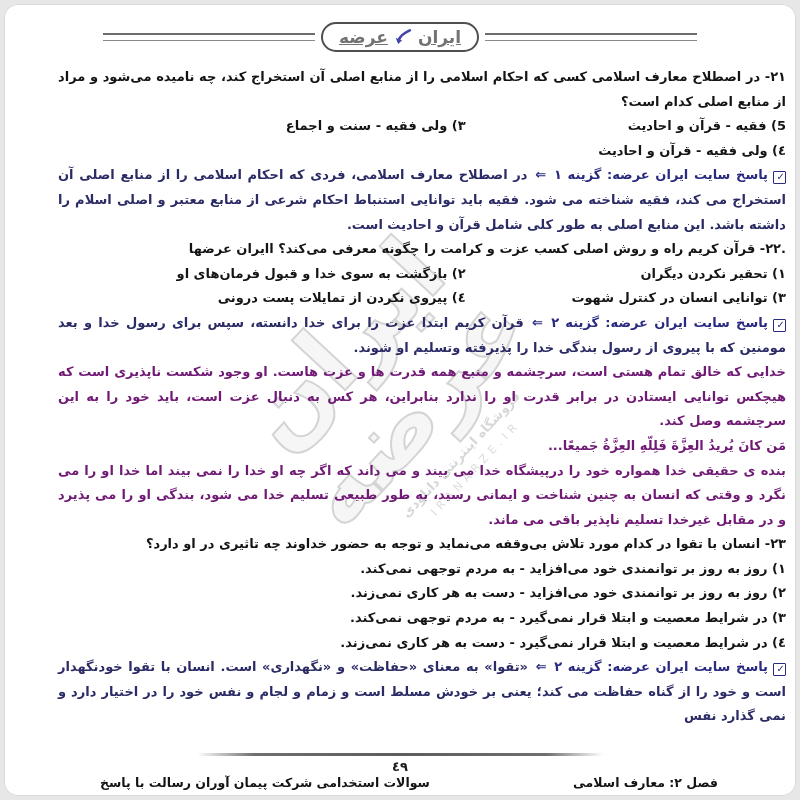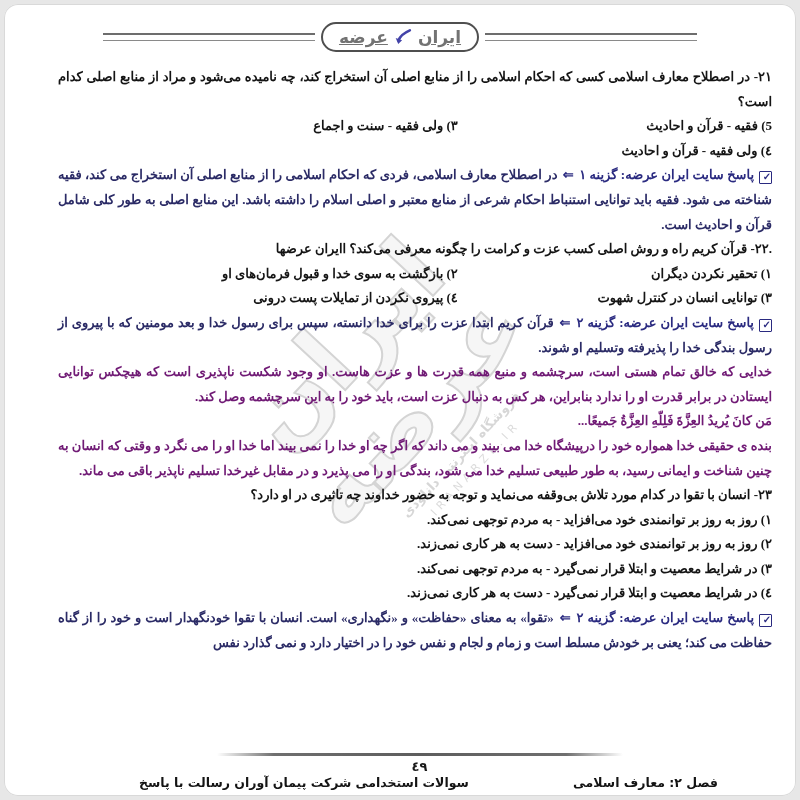--- a/index.html
+++ b/index.html
@@ -35,40 +35,40 @@
   .wm-big{
     font-size:96px;font-weight:bold;line-height:1;
     color:rgba(216,216,216,.22);
     -webkit-text-stroke:2px #d4d4d4;
   }
   .wm-cap{font-size:13px;color:#d7d7d7;font-weight:bold;margin-top:10px;letter-spacing:2px;}
   .wm-lat{font-size:11px;color:#dcdcdc;letter-spacing:5px;margin-top:6px;direction:ltr;}
   
   .content{
     position:relative;z-index:1;direction:rtl;
-    padding:8px 24px 0 54px;color:#151515;font-size:13px;font-family:Liberation Serif, serif;
+    padding:8px 10px 0 54px;color:#151515;font-size:13px;
   }
   .content p{margin:0;line-height:24.6px;}
   .q-title{
     font-weight:bold;color:#141414;text-align:justify;text-align-last:right;
   }
   .opts2{display:grid;grid-template-columns:44% 56%;font-weight:bold;}
   .opt{line-height:24.6px;}
   .opts1 .opt{display:block;font-weight:bold;}
   .answer{color:#2b2b66;text-align:justify;text-align-last:right;font-weight:bold;}
   .answer .prefix{font-weight:bold;color:#2a2a80;}
   .answer .arrow{color:#2a2a80;font-weight:bold;padding:0 2px;}
   .checkbox{
     display:inline-block;width:11px;height:11px;border:1.7px solid #2a2a80;
     font-size:10px;line-height:10px;text-align:center;color:#2a2a80;font-weight:bold;
     vertical-align:-1px;margin-left:5px;border-radius:1px;
   }
   .extra{color:#701a75;font-weight:bold;text-align:justify;text-align-last:right;}
   
-  .footer{position:absolute;left:15px;right:0;bottom:6px;z-index:2;padding-left:24px;}
+  .footer{position:absolute;left:0;right:0;bottom:6px;z-index:2;}
   .frule{
     width:406px;height:3px;margin:0 auto;border-radius:2px;
     background:linear-gradient(90deg,rgba(100,100,100,0) 0%,#6f6f6f 14%,#5d5d5d 50%,#6f6f6f 86%,rgba(100,100,100,0) 100%);
   }
   .pnum{text-align:center;font-weight:bold;font-size:13px;color:#1a1a1a;margin-top:3px;line-height:15px;}
   .frow{
     display:flex;justify-content:space-between;direction:rtl;
     padding:1px 78px 0 96px;font-weight:bold;font-size:12.5px;color:#141414;
   }
 </style>

